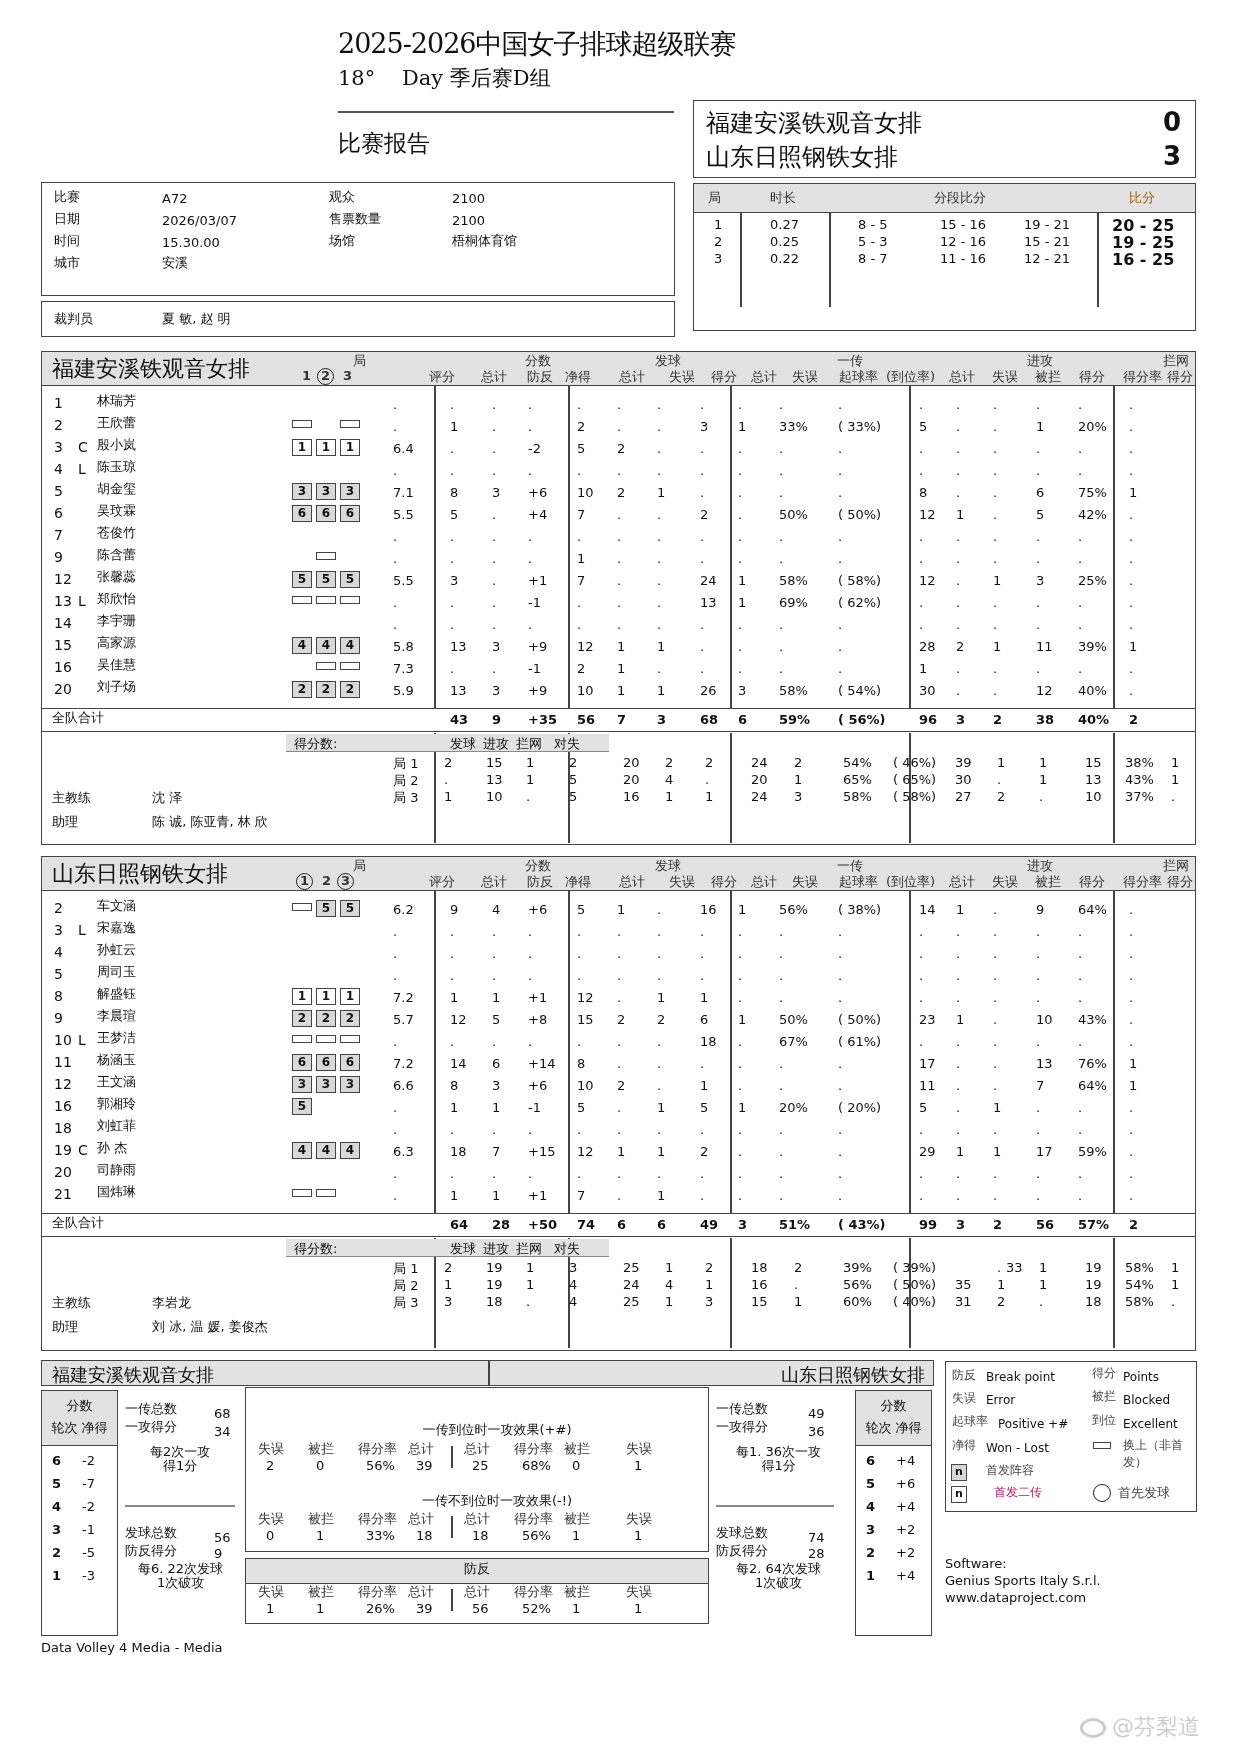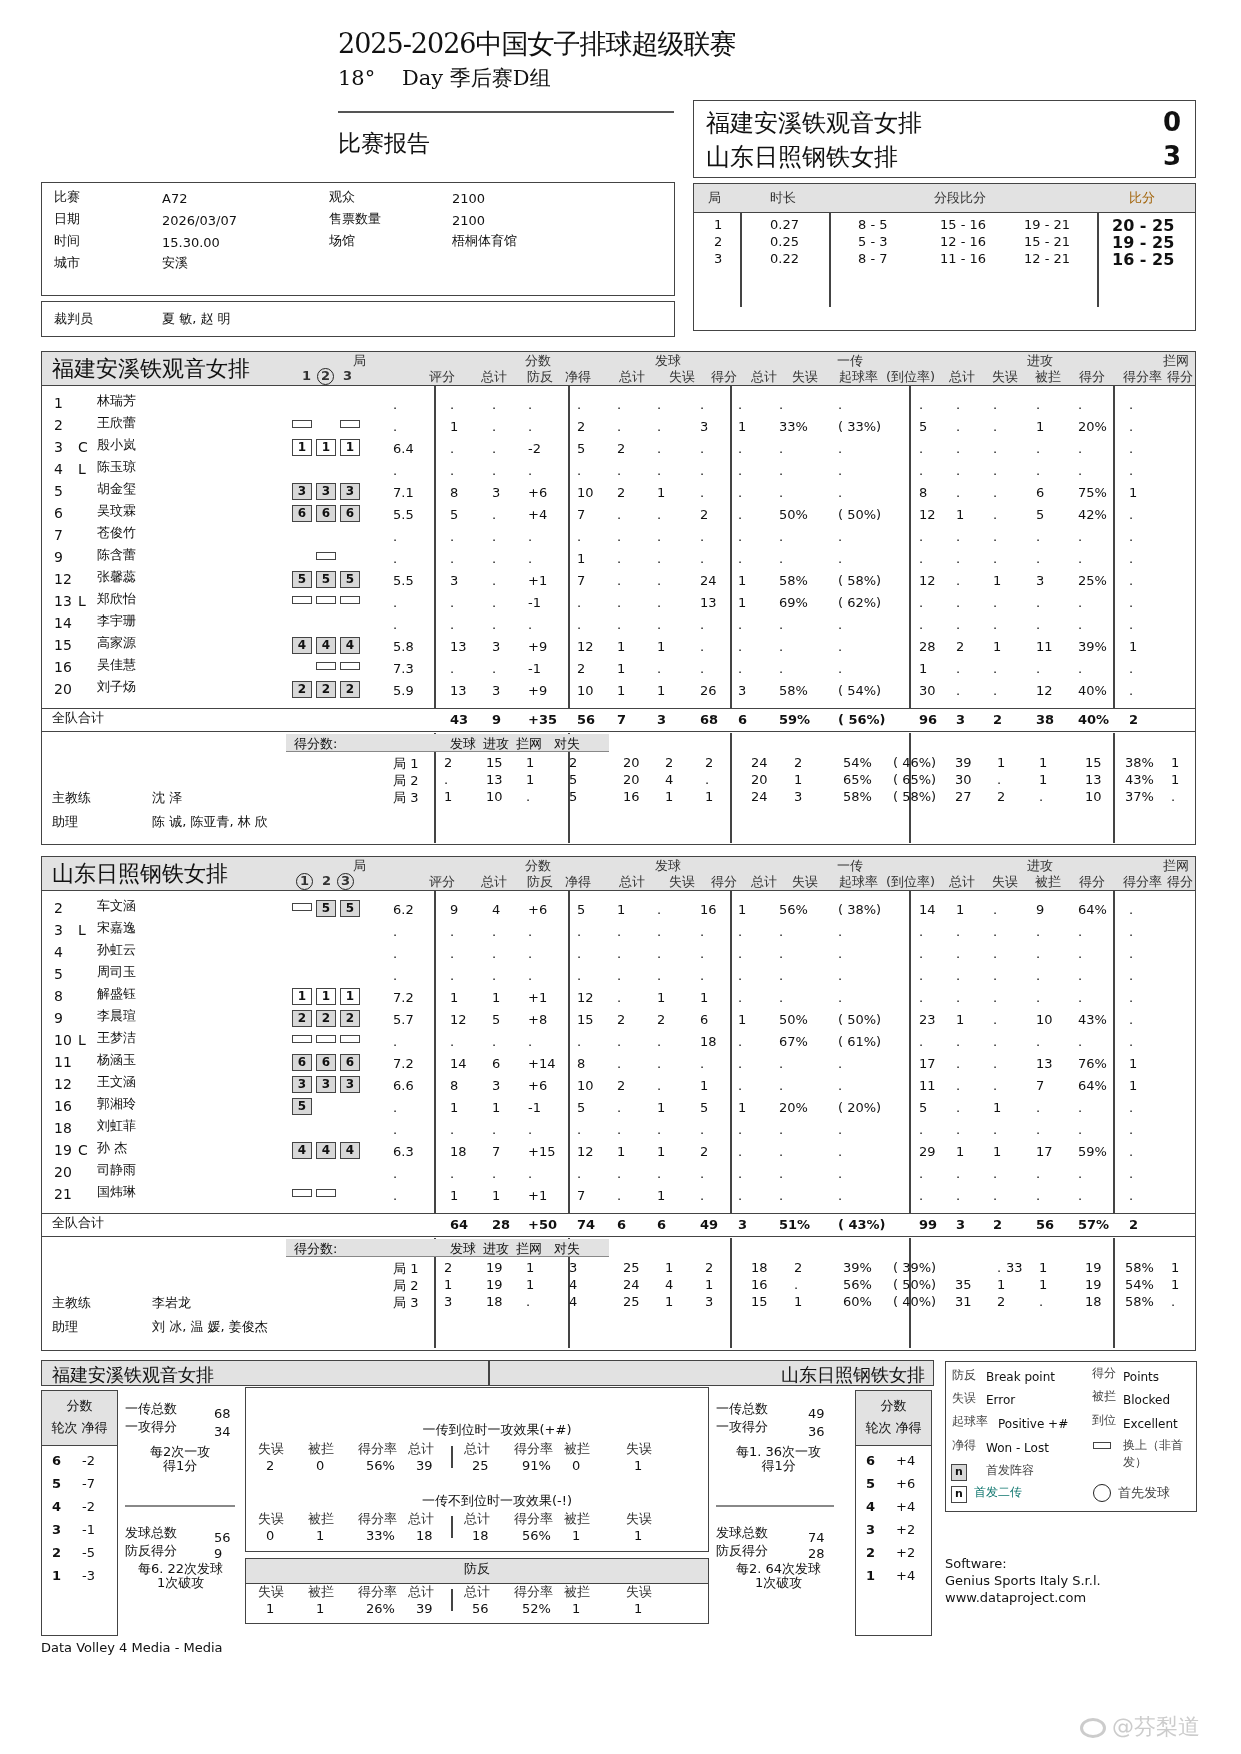--- a/index.html
+++ b/index.html
@@ -1161,21 +1161,21 @@
       <span style="left:20px;top:70px">2</span>
       <span style="left:62px;top:52px;color:#333">被拦</span>
       <span style="left:70px;top:70px">0</span>
       <span style="left:112px;top:52px;color:#333">得分率</span>
       <span style="left:120px;top:70px">56%</span>
       <span style="left:162px;top:52px;color:#333">总计</span>
       <span style="left:170px;top:70px">39</span>
       <span style="left:218px;top:52px;color:#333">总计</span>
       <span style="left:226px;top:70px">25</span>
       <span style="left:268px;top:52px;color:#333">得分率</span>
-      <span style="left:276px;top:70px">91%</span>
+      <span style="left:276px;top:70px">68%</span>
       <span style="left:318px;top:52px;color:#333">被拦</span>
       <span style="left:326px;top:70px">0</span>
       <span style="left:380px;top:52px;color:#333">失误</span>
       <span style="left:388px;top:70px">1</span>
       <div class="abs" style="left:205px;top:58px;width:1.5px;height:22px;background:#444"></div>
       <span style="left:12px;top:122px;color:#333">失误</span>
       <span style="left:20px;top:140px">0</span>
       <span style="left:62px;top:122px;color:#333">被拦</span>
       <span style="left:70px;top:140px">1</span>
       <span style="left:112px;top:122px;color:#333">得分率</span>
@@ -1229,21 +1229,21 @@
     <span style="left:177px;top:8px">Points</span>
   <span style="left:146px;top:26px;color:#444">被拦</span>
     <span style="left:177px;top:31px">Blocked</span>
   <span style="left:146px;top:50px;color:#444">到位</span>
     <span style="left:177px;top:55px">Excellent</span>
   <span class="sub" style="left:147px;top:80px;height:7px;width:18px"></span>
   <span style="left:177px;top:75px;color:#444">换上（非首发）</span>
   <span class="sbox g" style="left:5px;top:102px;width:16px;font-size:11px">n</span>
   <span style="left:40px;top:100px;color:#444">首发阵容</span>
   <span class="sbox" style="left:5px;top:124px;width:16px;font-size:11px">n</span>
-  <span style="left:28px;top:122px;color:#0f766e">首发二传</span>
+  <span style="left:48px;top:122px;color:#be185d">首发二传</span>
   <span style="left:147px;top:122px;width:18px;height:18px;border:1.5px solid #222;border-radius:50%"></span>
   <span style="left:172px;top:122px;font-size:13px;color:#444">首先发球</span>
 </div>
 
 <div class="abs" style="left:945px;top:1555px;font-size:13px;line-height:17px">
   <div>Software:</div>
   <div>Genius Sports Italy S.r.l.</div>
   <div>www.dataproject.com</div>
 </div>
 <div class="abs" style="left:41px;top:1640px;font-size:13px">Data Volley 4 Media - Media</div>

